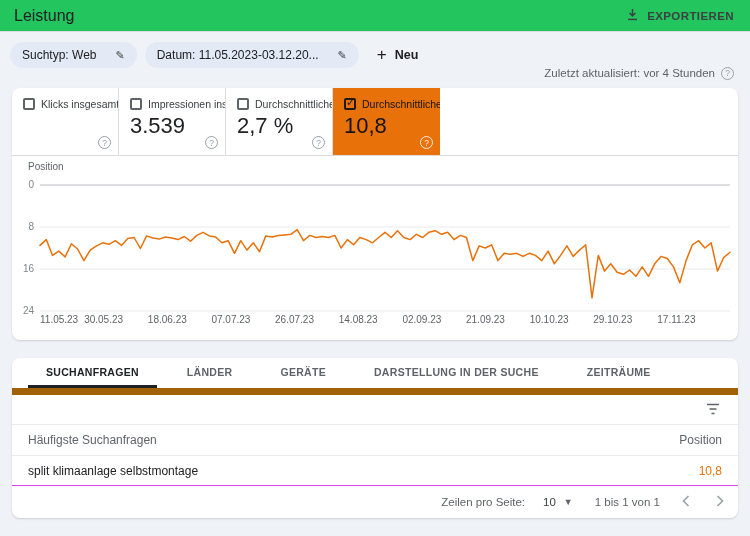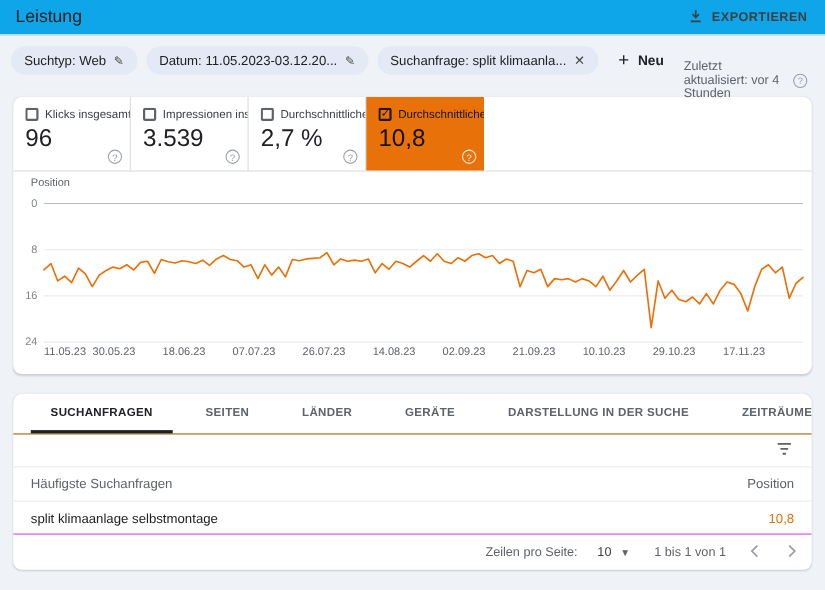--- a/index.html
+++ b/index.html
@@ -1,29 +1,29 @@
 <!DOCTYPE html>
 <html><head>
 <meta charset="utf-8">
 <style>
   * { margin:0; padding:0; box-sizing:border-box; }
   html,body { width:750px; height:536px; overflow:hidden;
     font-family:"Liberation Sans","DejaVu Sans",sans-serif;
     background:#eff3f8; color:#202124; }
 
   
-  .app-header { height:32px; background:#0ea5e9; border-bottom:1px solid #dadce0;
+  .app-header { height:32px; background:#22c55e; border-bottom:1px solid #dadce0;
     display:flex; align-items:center; justify-content:space-between; padding:0 16px 0 14px; }
   .page-title { font-size:16px; color:#202124; }
   .export-btn { display:flex; align-items:center; gap:8px; font-size:11.5px; font-weight:bold;
     letter-spacing:.4px; color:#3c4043; cursor:pointer; background:none; border:none; }
 
   
   .filter-bar { height:46px; display:flex; align-items:center; padding:0 16px 0 10px; gap:8px; }
-  .chip { display:flex; align-items:center; gap:7px; background:#e3eaf5; border-radius:14px;
+  .chip { display:flex; align-items:center; gap:19px; background:#e3eaf5; border-radius:14px;
     height:26px; padding:0 12px; font-size:12px; color:#202124; white-space:nowrap; cursor:pointer; }
   .chip .mini-icon { font-size:11px; color:#444746; }
   .chip .x { font-size:12px; color:#444746; font-weight:bold; }
   .new-btn { display:flex; align-items:center; gap:8px; font-size:12.5px; font-weight:bold;
     color:#202124; background:none; border:none; padding:0 10px; cursor:pointer; }
   .new-btn .plus { font-size:17px; font-weight:normal; }
   .filter-right { margin-left:auto; display:flex; align-items:center; gap:6px;
     font-size:11.5px; color:#5f6368;margin-top:36px; }
 
   .help-circle { display:inline-flex; align-items:center; justify-content:center;
@@ -50,21 +50,21 @@
     font-size:11px; color:#1f1a16; font-weight:bold; }
   .metric.selected .help-circle { border-color:rgba(255,255,255,.85); color:rgba(255,255,255,.9); }
 
   
   .chart-section { position:relative; height:183px; }
   .axis-title { position:absolute; top:5px; left:16px; font-size:10px; color:#5f6368; }
   #chart-svg { position:absolute; inset:0; }
 
   
   .table-card { height:160px; }
-  .tabs-row { display:flex; height:37px; align-items:stretch; border-bottom:1px solid #a16207; padding:0 16px; gap:12px; }
+  .tabs-row { display:flex; height:37px; align-items:stretch; border-bottom:7px solid #a16207; padding:0 16px; gap:12px; }
   .tab { display:flex; align-items:center; padding:0 18px; font-size:10.5px; font-weight:bold;
     letter-spacing:.3px; color:#5f6368; cursor:pointer; border-bottom:3px solid transparent; white-space:nowrap; }
   .tab.active { color:#202124; border-bottom-color:#202124; }
 
   .toolbar-row { height:30px; border-bottom:1px solid #e8eaed; display:flex; align-items:center;
     justify-content:flex-end; padding:0 18px; }
   .thead-row { height:31px; border-bottom:1px solid #e8eaed; display:flex; align-items:center;
     justify-content:space-between; padding:0 16px; font-size:12px; color:#5f6368; }
   .data-row { height:30px; border-bottom:1px solid #d946ef; display:flex; align-items:center;
     justify-content:space-between; padding:0 16px; font-size:12px; }
@@ -96,44 +96,39 @@
 
 <div class="filter-bar">
   <div class="chip">
     <span>Suchtyp: Web</span>
     <span class="mini-icon">✎</span>
   </div>
   <div class="chip">
     <span>Datum: 11.05.2023-03.12.20...</span>
     <span class="mini-icon">✎</span>
   </div>
-  <div class="chip">
-    <span>Suchanfrage: split klimaanla...</span>
-    <span class="x">✕</span>
-  </div>
   <button class="new-btn">
     <span class="plus">+</span>
     <span>Neu</span>
   </button>
   <div class="filter-right">
     <span>Zuletzt aktualisiert: vor 4 Stunden</span>
     <span class="help-circle">?</span>
   </div>
 </div>
 
 <div class="content">
 
   <div class="card chart-card">
     <div class="metrics-row">
       <div class="metric">
         <div class="metric-head">
           <span class="cb"></span>
           <span class="metric-label">Klicks insgesamt</span>
         </div>
-        <div class="metric-value">96</div>
         <span class="help-circle">?</span>
       </div>
       <div class="metric">
         <div class="metric-head">
           <span class="cb"></span>
           <span class="metric-label">Impressionen ins...</span>
         </div>
         <div class="metric-value">3.539</div>
         <span class="help-circle">?</span>
       </div>
@@ -177,21 +172,20 @@
           <text x="600.769" y="167" text-anchor="middle" font-size="10" fill="#5f6368">29.10.23</text>
           <text x="664.3870000000001" y="167" text-anchor="middle" font-size="10" fill="#5f6368">17.11.23</text>
           <polyline points="28.0,89.4 34.3,83.6 40.5,99.4 46.8,95.1 53.1,100.9 59.4,87.8 65.6,93.0 71.9,104.6 78.2,94.1 84.5,89.9 90.7,86.8 97.0,88.3 103.3,84.7 109.5,89.4 115.8,82.5 122.1,81.5 128.4,92.5 134.6,79.9 140.9,82.0 147.2,83.1 153.5,81.0 159.7,82.0 166.0,83.6 172.3,80.5 178.5,85.2 184.8,79.4 191.1,76.3 197.4,79.9 203.6,81.0 209.9,86.8 216.2,84.7 222.5,97.3 228.7,84.7 235.0,94.1 241.3,86.8 247.5,95.7 253.8,79.9 260.1,81.0 266.4,79.4 272.6,78.9 278.9,78.3 285.2,73.6 291.5,84.7 297.7,79.4 304.0,81.5 310.3,80.5 316.5,81.5 322.8,79.4 329.1,92.0 335.4,83.6 341.6,88.8 347.9,81.5 354.2,83.6 360.5,86.8 366.7,81.5 373.0,76.3 379.3,81.5 385.5,74.7 391.8,81.5 398.1,83.6 404.4,78.3 410.6,81.5 416.9,76.3 423.2,74.7 429.5,78.3 435.7,76.3 442.0,83.6 448.3,79.4 454.5,81.5 460.8,104.6 467.1,89.9 473.4,92.0 479.6,88.8 485.9,104.6 492.2,97.3 498.5,98.3 504.7,97.3 511.0,100.4 517.3,97.3 523.5,99.4 529.8,104.6 536.1,95.1 542.4,107.8 548.6,99.4 554.9,89.9 561.2,100.4 567.5,94.1 573.7,88.8 580.0,141.9 586.3,99.4 592.5,115.1 598.8,107.8 605.1,116.2 611.4,118.3 617.6,114.0 623.9,120.3 630.2,110.9 636.5,120.3 642.7,107.8 649.0,100.4 655.3,102.5 661.5,110.9 667.8,126.7 674.1,104.6 680.4,88.8 686.6,84.7 692.9,92.0 699.2,86.8 705.5,115.1 711.7,101.5 718.0,96.2" fill="none" stroke="#e8710a" stroke-width="1.5" stroke-linejoin="round" stroke-linecap="round"></polyline>
         </svg>
     </div>
   </div>
 
   <div class="card table-card">
     <div class="tabs-row">
       <div class="tab active">SUCHANFRAGEN</div>
-      <div class="tab">SEITEN</div>
       <div class="tab">LÄNDER</div>
       <div class="tab">GERÄTE</div>
       <div class="tab">DARSTELLUNG IN DER SUCHE</div>
       <div class="tab">ZEITRÄUME</div>
     </div>
     <div class="toolbar-row">
       <span style="cursor:pointer;">
         <svg width="14" height="12" viewBox="0 0 14 12">
             <path d="M1 1.5h12M3.5 6h7M5.5 10.5h3" stroke="#5f6368" stroke-width="1.6" fill="none"></path>
           </svg>

